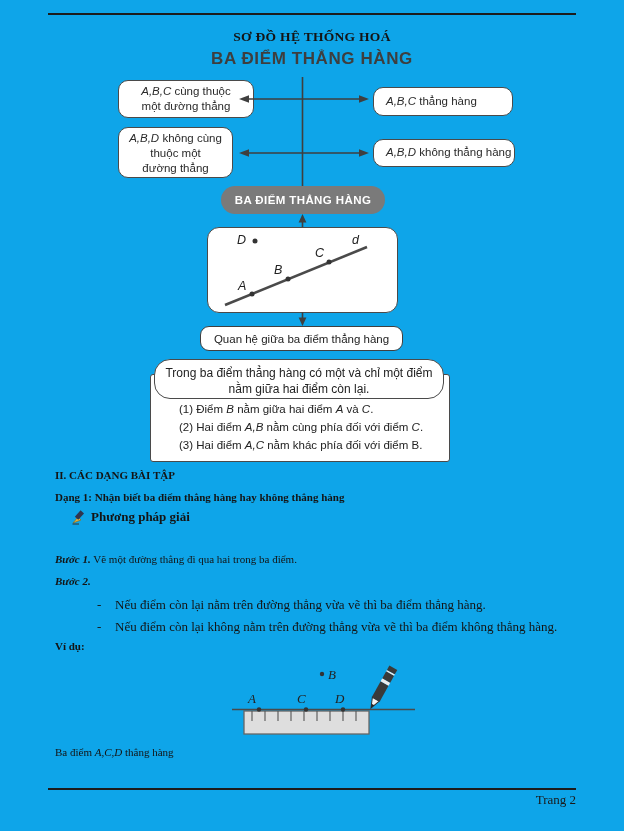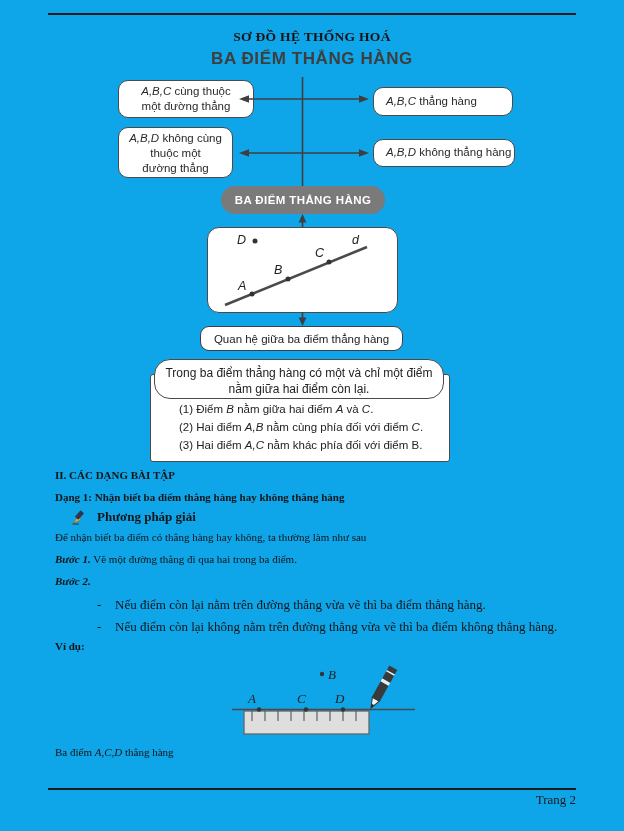--- a/index.html
+++ b/index.html
@@ -38,21 +38,21 @@
         font-size:11.5px;color:#222;margin:0;z-index:2;}
   .body-line{position:absolute;left:55px;font-size:11px;margin:0;white-space:nowrap;}
   .bold{font-weight:bold;}
   .bolditalic{font-weight:bold;font-style:italic;}
   .dash{position:absolute;left:97px;font-size:13px;}
   .bullet-text{position:absolute;left:115px;font-size:13px;margin:0;white-space:nowrap;text-align:center;}
   .overlay{position:absolute;left:0;top:0;z-index:3;pointer-events:none;}
   .footer-label{position:absolute;right:48px;top:792px;font-size:13px;color:#1a1a1a;}
   .fig-label{font-family:"Liberation Sans",sans-serif;font-style:italic;font-size:12.5px;fill:#222;}
   .ex-label{font-family:"Liberation Serif",serif;font-style:italic;font-size:13px;fill:#222;}
-  .method-row{position:absolute;left:72px;top:509px;display:flex;align-items:center;gap:12px;}
+  .method-row{position:absolute;left:72px;top:509px;display:flex;align-items:center;gap:6px;}
 </style>
 </head>
 <body>
 
 <div class="page">
 
   <div class="rule" style="left:48px;top:13px;width:528px;"></div>
 
   <div class="title1">SƠ ĐỒ HỆ THỐNG HOÁ</div>
   <div class="title2">BA ĐIỂM THẲNG HÀNG</div>
@@ -83,21 +83,20 @@
 
   <div class="method-row">
     <svg width="13" height="15" viewBox="0 0 13 15">
       <polygon points="1,13 6,7 9,10" fill="#e6b23c" stroke="#8a6510" stroke-width="0.6"></polygon>
       <rect x="5.2" y="0.8" width="4.6" height="8.6" fill="#2f3550" transform="rotate(42 7.5 5)"></rect>
       <line x1="0.5" y1="14" x2="7" y2="14" stroke="#333" stroke-width="1"></line>
     </svg>
     <span class="bold" style="font-size:13px;">Phương pháp giải</span>
   </div>
 
-  <p class="body-line" style="top:531px;">Để nhận biết ba điểm có thẳng hàng hay không, ta thường làm như sau</p>
   <p class="body-line" style="top:553px;"><span style="font-style: italic; font-weight: bold;">Bước 1.</span><span> Vẽ một đường thẳng đi qua hai trong ba điểm.</span></p>
   <p class="body-line bolditalic" style="top:575px;">Bước 2.</p>
 
   <span class="dash" style="top:597px;">-</span>
   <p class="bullet-text" style="top:597px;">Nếu điểm còn lại nằm trên đường thẳng vừa vẽ thì ba điểm thẳng hàng.</p>
   <span class="dash" style="top:619px;">-</span>
   <p class="bullet-text" style="top:619px;">Nếu điểm còn lại không nằm trên đường thẳng vừa vẽ thì ba điểm không thẳng hàng.</p>
 
   <p class="body-line bold" style="top:640px;">Ví dụ:</p>
 

